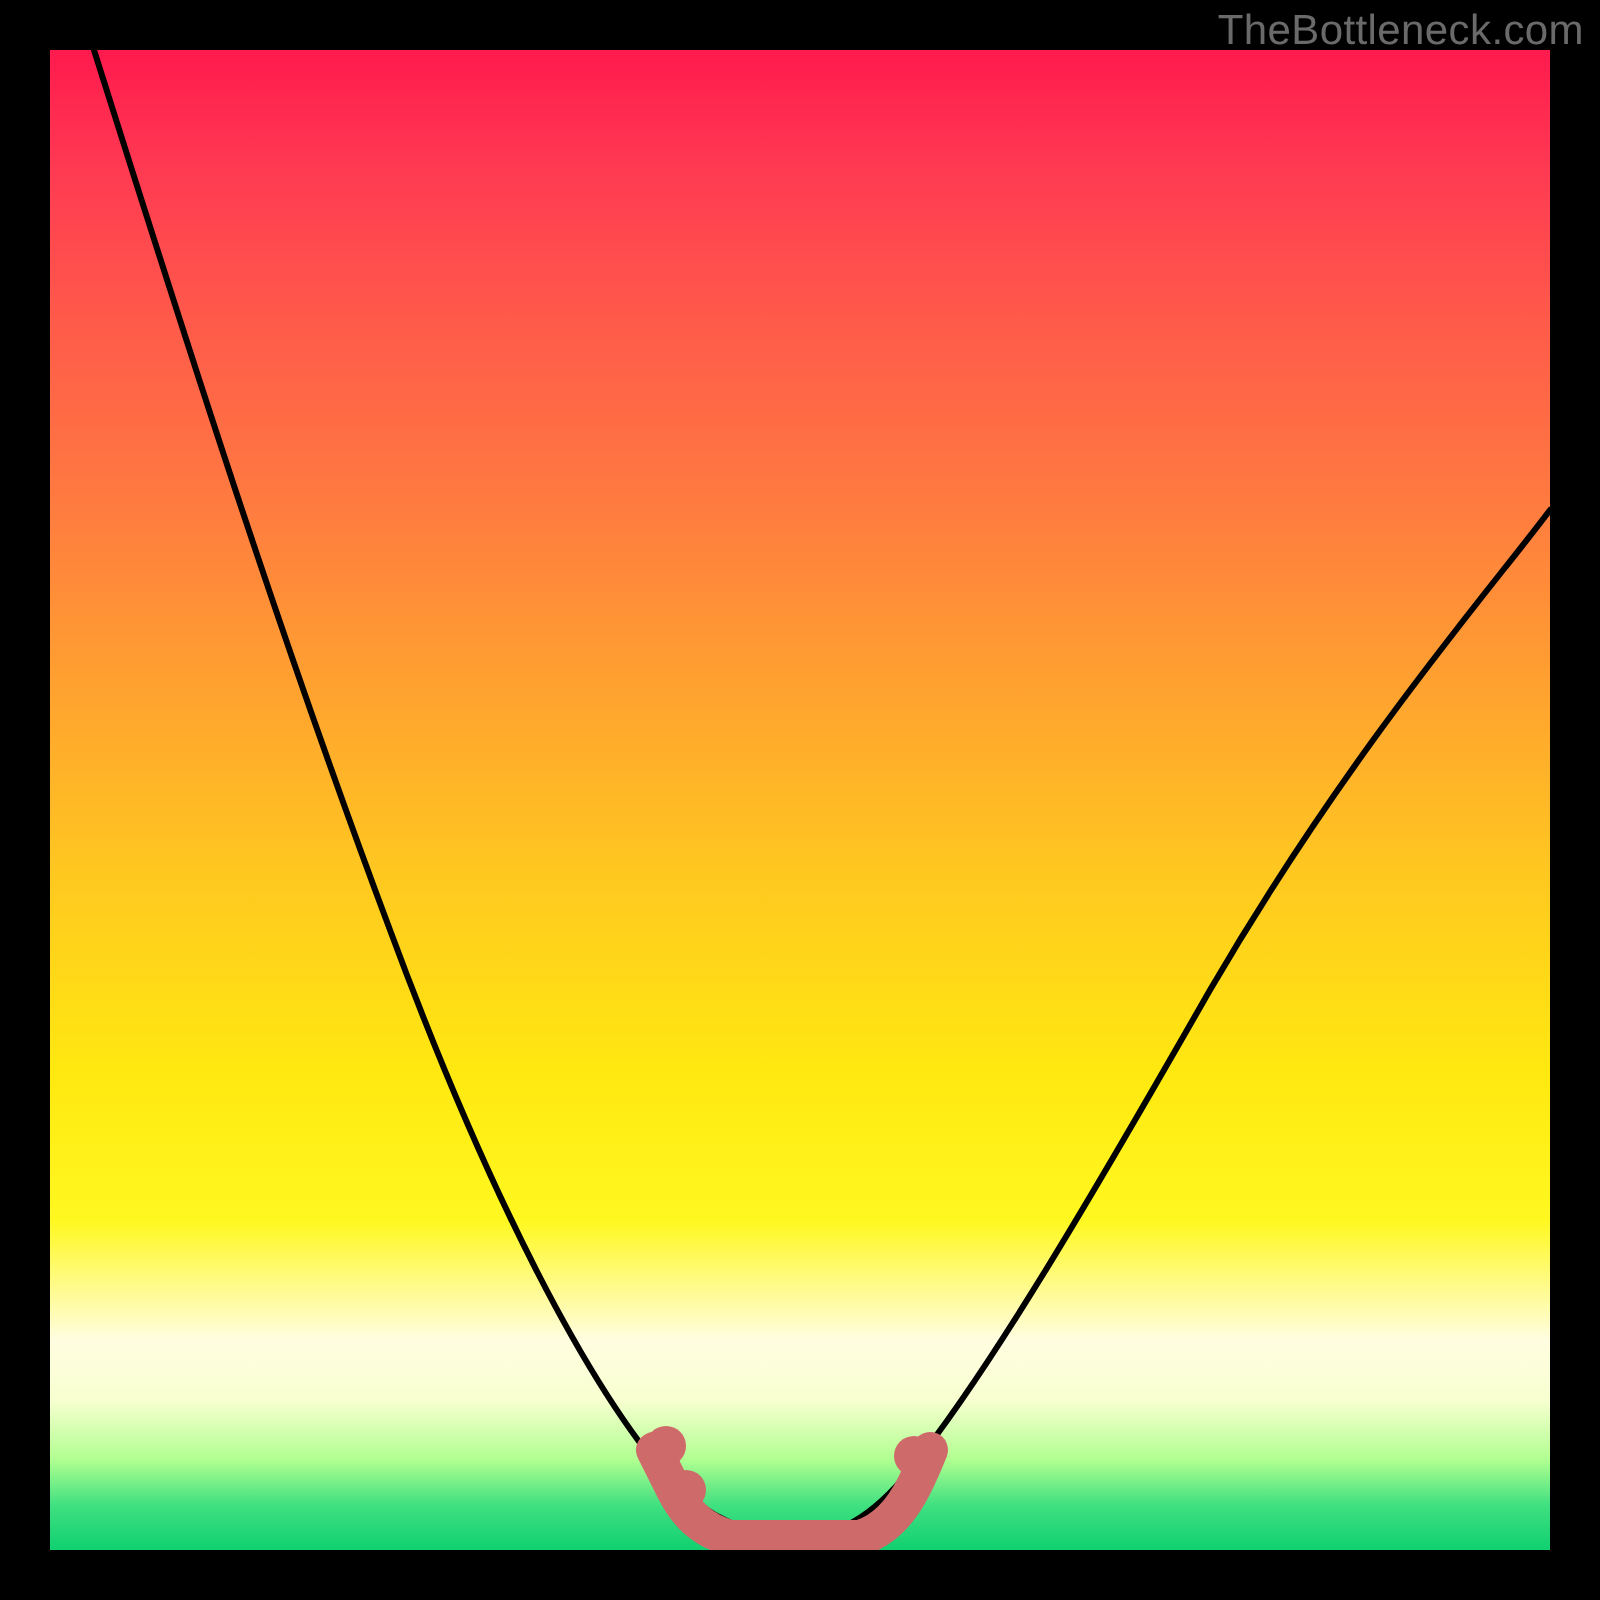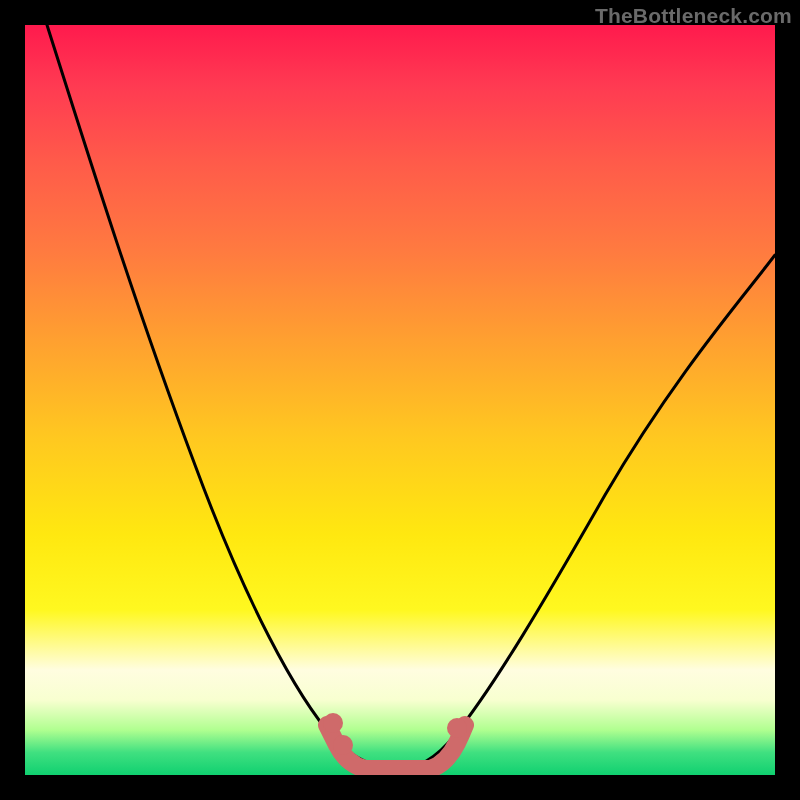--- a/index.html
+++ b/index.html
@@ -30,21 +30,21 @@
       #f8ffd0 90%,
       #b0ff90 94%,
       #40e080 97%,
       #10d070 100%);
   }
   .watermark {
     position: absolute;
     top: 4px;
     right: 8px;
     font-size: 21px;
-    font-weight: 700;
+    font-weight: 400;
     color: #6a6a6a;
     letter-spacing: 0.2px;
     text-align: center;
   }
   svg.plot {
     position: absolute;
     left: 0;
     top: 0;
     width: 750px;
     height: 750px;

